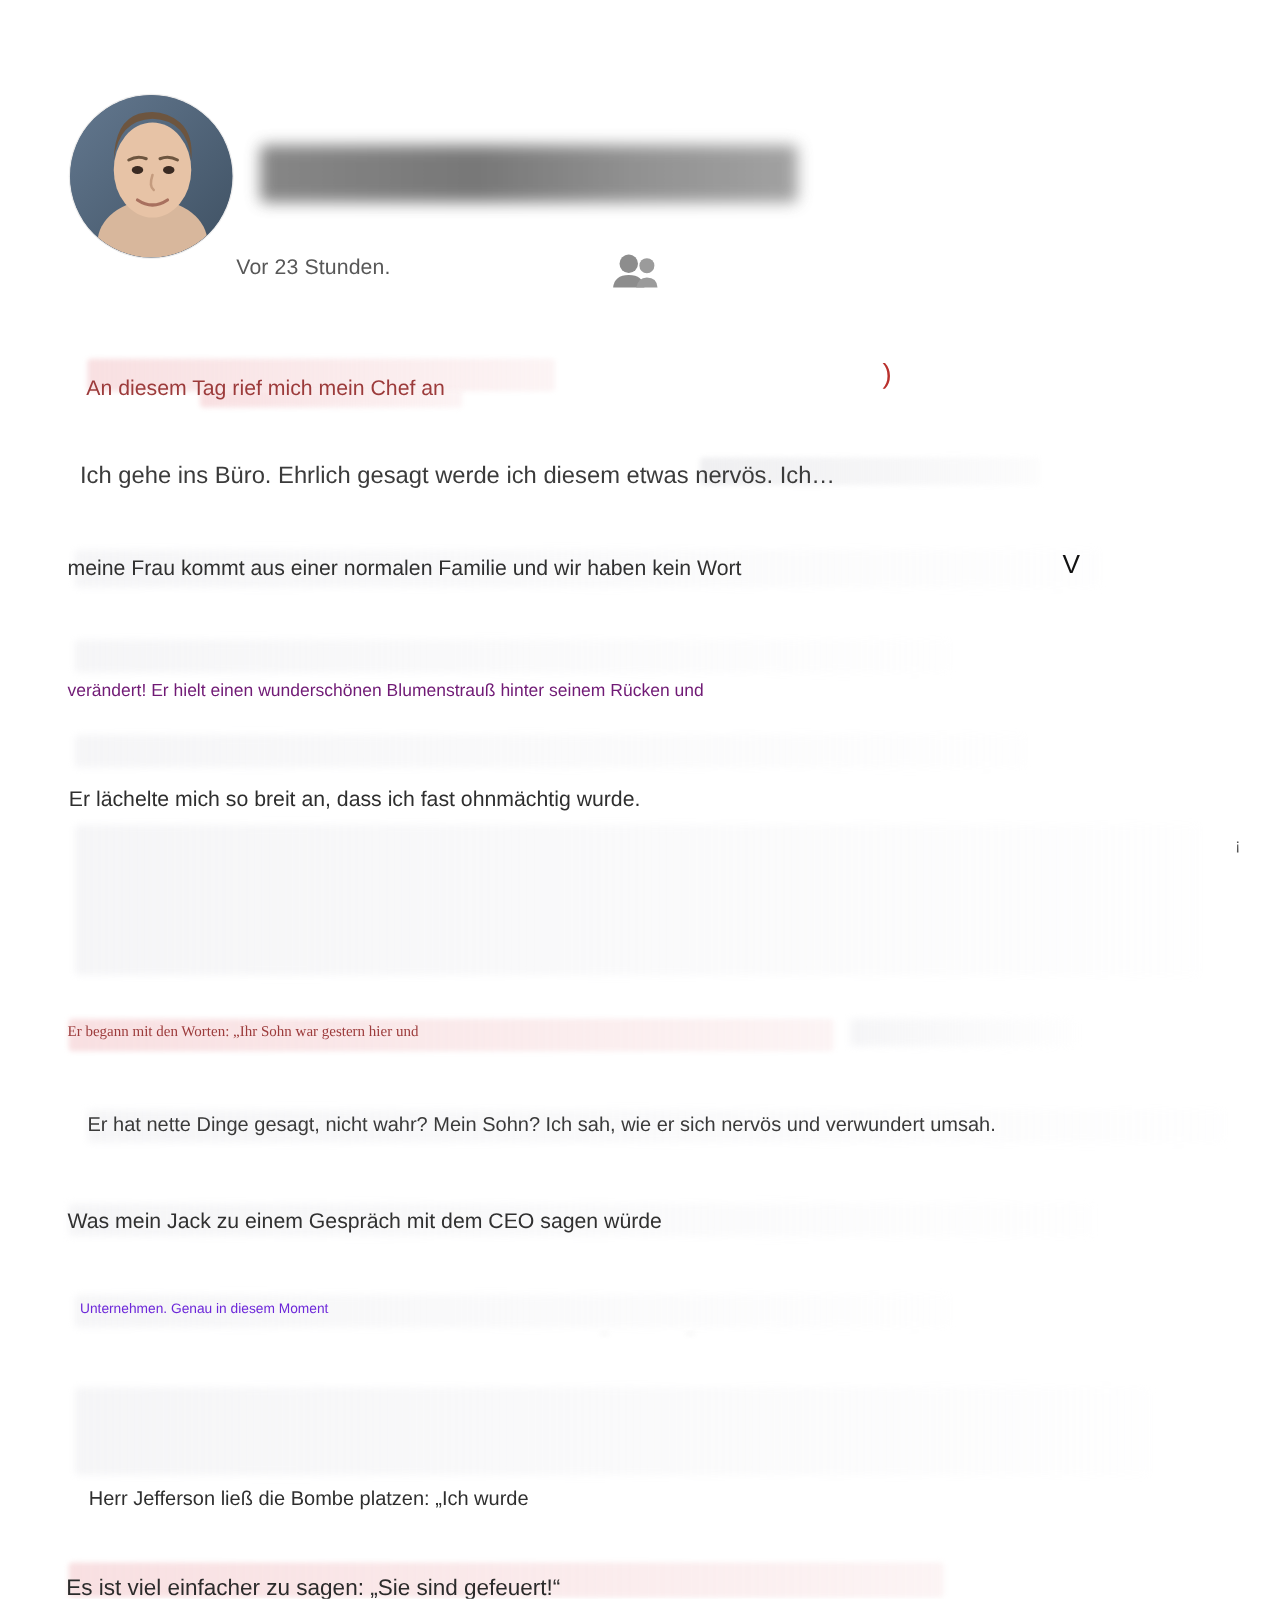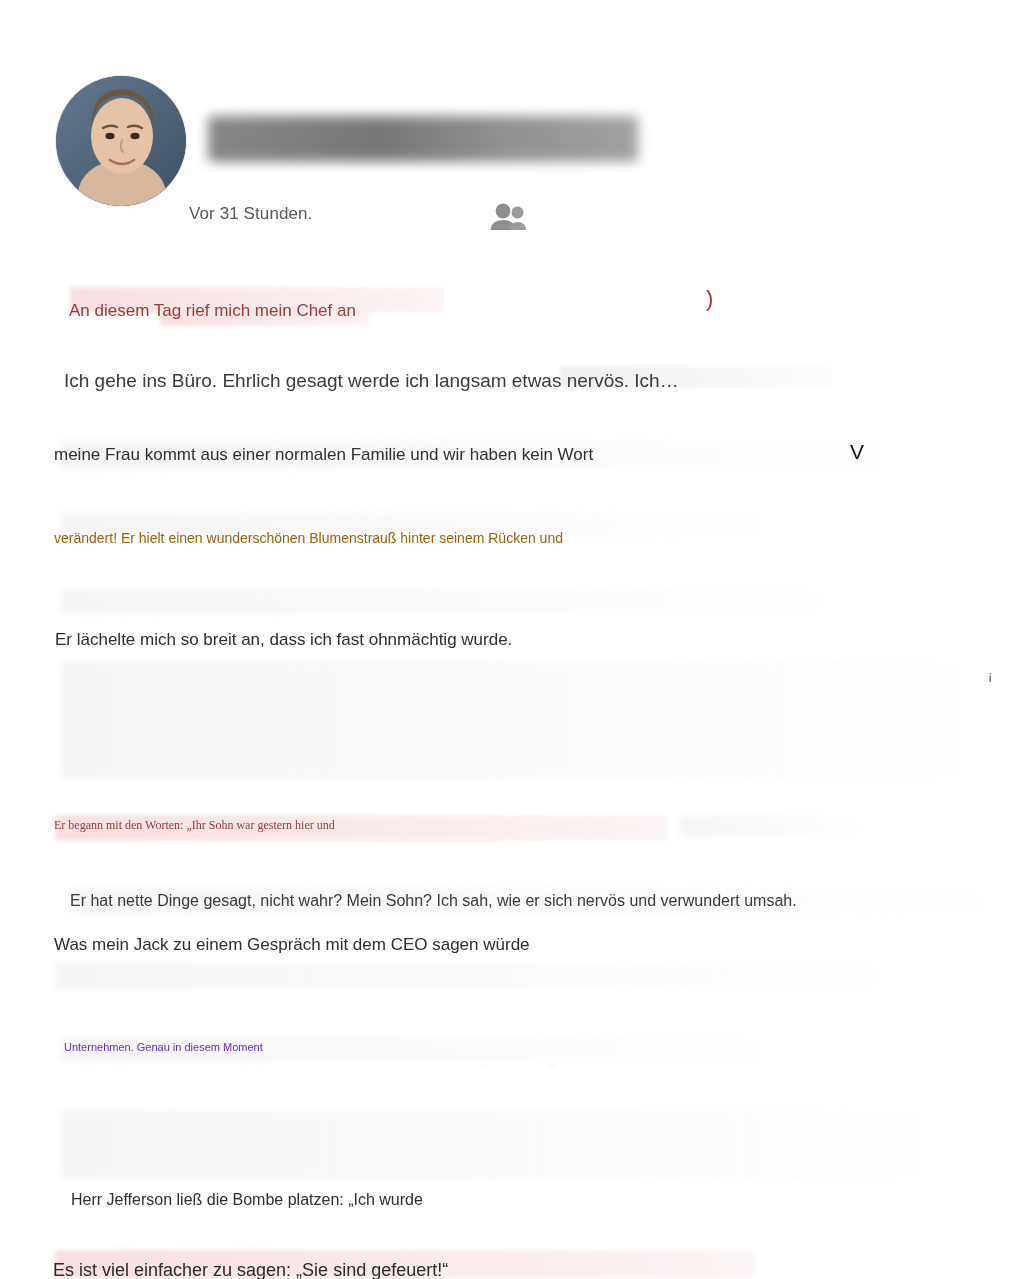--- a/index.html
+++ b/index.html
@@ -136,21 +136,21 @@
         <path d="M47 52 q7 -4 14 -1" stroke="#6d553f" stroke-width="2.4" fill="none" stroke-linecap="round"></path>
         <path d="M72 51 q7 -3 14 1" stroke="#6d553f" stroke-width="2.4" fill="none" stroke-linecap="round"></path>
         <path d="M66 64 q-3 9 1 12" stroke="#c49b7e" stroke-width="2" fill="none" stroke-linecap="round"></path>
         <path d="M54 84 q12 8 24 0" stroke="#a8705e" stroke-width="2.6" fill="none" stroke-linecap="round"></path>
       </g>
     </svg>
   </div>
 
   <div class="author-name">[blurred author name]</div>
 
-  <div class="timestamp">Vor 31 Stunden.</div>
+  <div class="timestamp">Vor 23 Stunden.</div>
 
   <div class="audience-icon">
     <svg viewBox="0 0 44 36" aria-hidden="true">
       <circle cx="17" cy="11" r="7.4" fill="#8d8d8d"></circle>
       <path d="M4.5 30 q1 -10 12.5 -10 q11.5 0 12.5 10 z" fill="#8d8d8d"></path>
       <circle cx="31.5" cy="12.5" r="6" fill="#9b9b9b"></circle>
       <path d="M23 30 q1.5 -8 8.5 -8 q8 0 8.5 8 z" fill="#9b9b9b"></path>
     </svg>
   </div>
 </div>
@@ -165,33 +165,33 @@
 <div class="smear pink" style="left:55px;  top:815px; width:612px; height:26px;"></div>
 <div class="smear faint" style="left:680px; top:815px; width:180px; height:22px;"></div>
 <div class="smear faint" style="left:70px;  top:888px; width:910px; height:26px;"></div>
 <div class="smear faint" style="left:55px;  top:963px; width:820px; height:26px;"></div>
 <div class="smear faint" style="left:60px;  top:1036px; width:700px; height:26px;"></div>
 <div class="smear faint" style="left:60px;  top:1110px; width:860px; height:70px;"></div>
 <div class="smear pink" style="left:55px;  top:1250px; width:700px; height:28px;"></div>
 
 <div class="line hl-red" style="left:69px; top:300px; font-size:17px;">An diesem Tag rief mich mein Chef an</div>
 
-<div class="line" style="left:64px; top:368px; font-size:19px; color:#3b3b3b;">Ich gehe ins Büro. Ehrlich gesagt werde ich langsam etwas nervös. Ich…</div>
+<div class="line" style="left:64px; top:368px; font-size:19px; color:#3b3b3b;">Ich gehe ins Büro. Ehrlich gesagt werde ich diesem etwas nervös. Ich…</div>
 
 <div class="line" style="left:54px; top:444px; font-size:17px; color:#303030;">meine Frau kommt aus einer normalen Familie und wir haben kein Wort</div>
 
-<div class="line" style="left:54px; top:529px; font-size:14px; color:#a16207;">verändert! Er hielt einen wunderschönen Blumenstrauß hinter seinem Rücken und</div>
+<div class="line" style="left:54px; top:543px; font-size:14px; color:#701a75;">verändert! Er hielt einen wunderschönen Blumenstrauß hinter seinem Rücken und</div>
 
 <div class="line" style="left:55px; top:593px; font-size:17px; color:#2e2e2e;margin-top:36px;">Er lächelte mich so breit an, dass ich fast ohnmächtig wurde.</div>
 
 <div class="line hl-red" style="left:54px; top:817px; font-size:12px;font-family:Liberation Serif, serif;">Er begann mit den Worten: „Ihr Sohn war gestern hier und</div>
 
 <div class="line" style="left:70px; top:890px; font-size:16px; color:#3a3a3a;">Er hat nette Dinge gesagt, nicht wahr? Mein Sohn? Ich sah, wie er sich nervös und verwundert umsah.</div>
 
-<div class="line" style="left:54px; top:934px; font-size:17px; color:#303030;text-align:center;">Was mein Jack zu einem Gespräch mit dem CEO sagen würde</div>
+<div class="line" style="left:54px; top:966px; font-size:17px; color:#303030;text-align:center;">Was mein Jack zu einem Gespräch mit dem CEO sagen würde</div>
 
 <div class="line" style="left:64px; top:1040px; font-size:11px; color:#6d28d9;">Unternehmen. Genau in diesem Moment</div>
 
 <div class="line" style="left:71px; top:1189px; font-size:16px; color:#2f2f2f;">Herr Jefferson ließ die Bombe platzen: „Ich wurde</div>
 
 <div class="line" style="left:53px; top:1258px; font-size:18px; color:#2b2b2b;">Es ist viel einfacher zu sagen: „Sie sind gefeuert!“</div>
 
 <div class="mark" style="left:706px; top:286px; font-size:22px; color:#b9302c;">)</div>
 
 <div class="mark" style="left:850px; top:440px; font-size:21px;">V</div>

